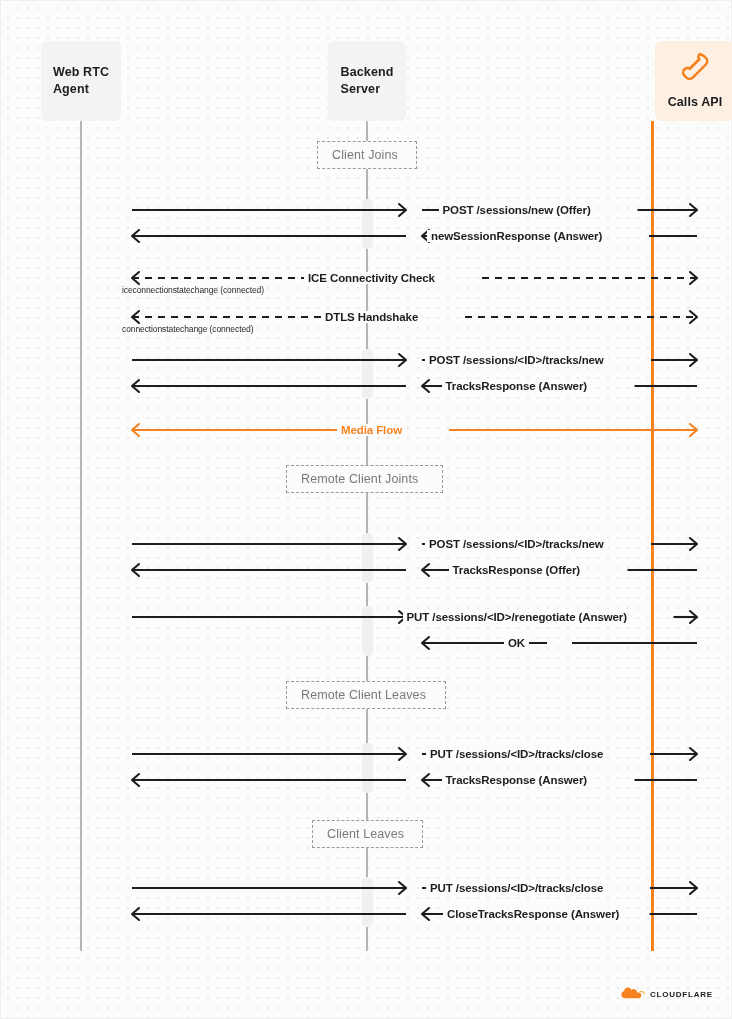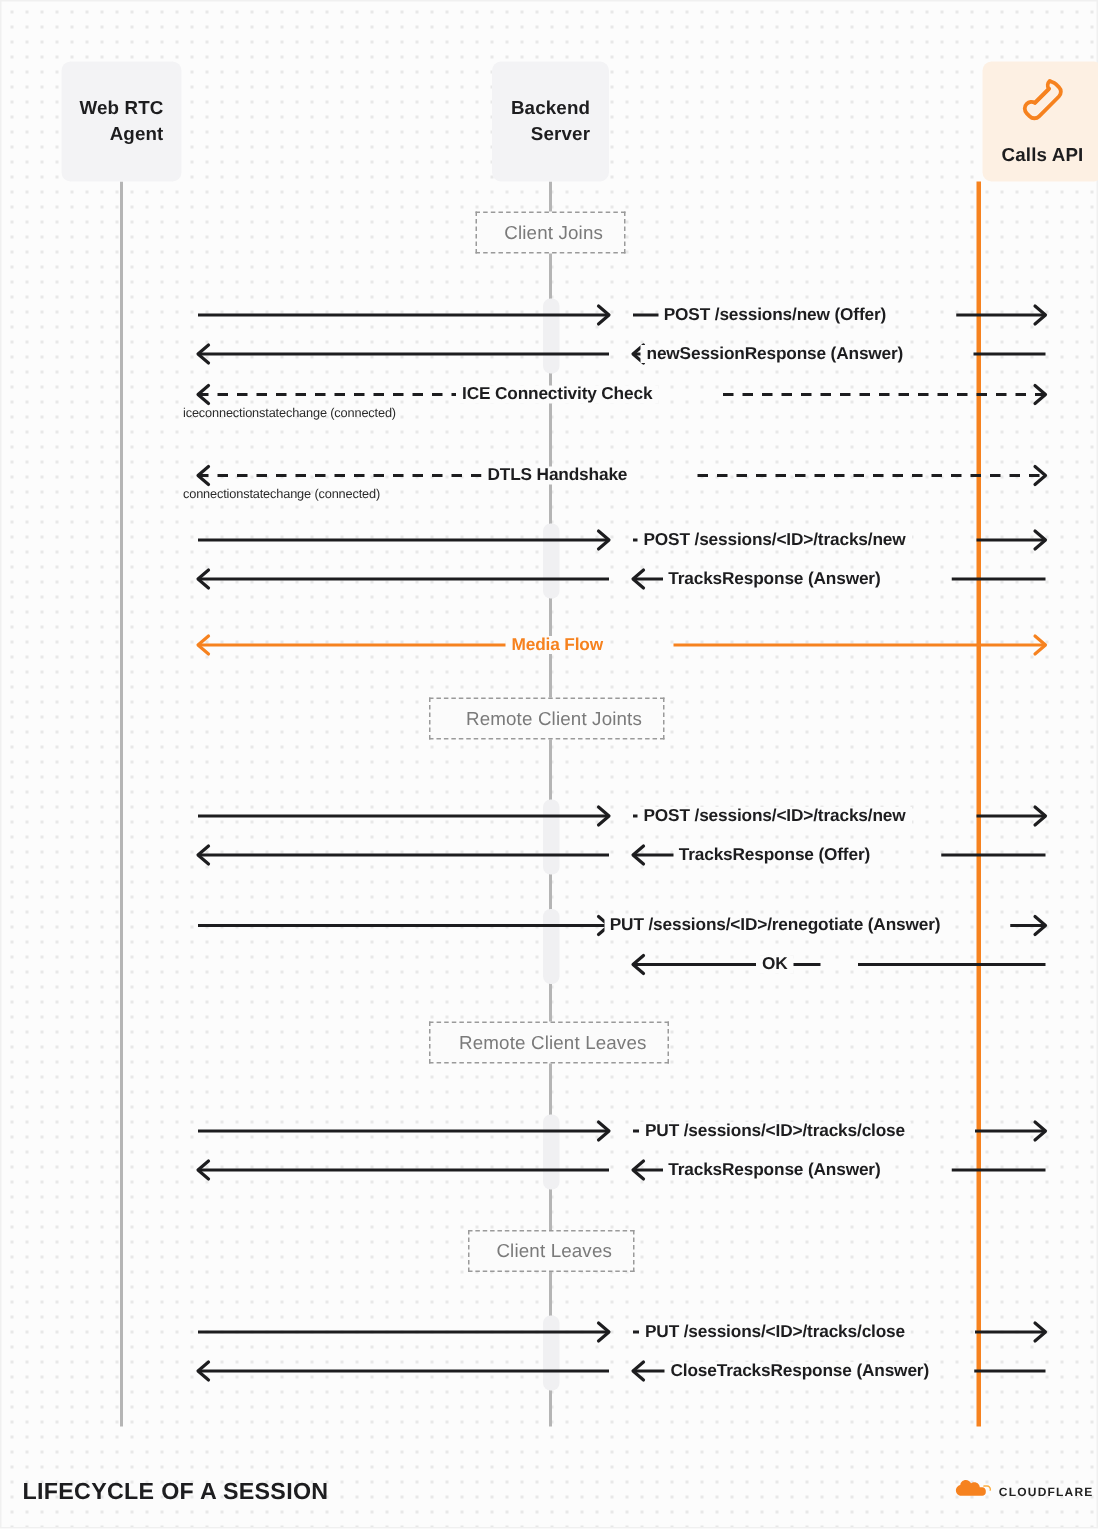--- a/index.html
+++ b/index.html
@@ -24,21 +24,21 @@
   }
 
   
   .actor-box {
     position: absolute;
     display: flex;
     flex-direction: column;
     align-items: center;
     justify-content: center;
     border-radius: 6px;
-    text-align: right;
+    text-align: left;
   }
   .actor-label {
     font-size: 12.5px;
     font-weight: bold;
     color: #1d1d1f;
     line-height: 1.35;
     letter-spacing: 0.1px;
     white-space: pre-line;
   }
   .actor-plain { background: #f3f3f5; }
@@ -62,21 +62,21 @@
     border-radius: 5px;
   }
 
   
   .section-box {
     position: absolute;
     border: 1.6px dashed #9a9a9a;
     background: #fbfbfb;
     display: flex;
     align-items: center;
-    justify-content: flex-end;
+    justify-content: flex-start;
     padding: 0 14px;
     height: 28px;
   }
   .section-box span {
     font-size: 12.5px;
     color: #7a7a7a;
     white-space: nowrap;
     letter-spacing: 0.1px;
   }
 
@@ -117,21 +117,21 @@
     position: absolute;
     left: 14px;
     bottom: 14px;
     font-size: 15.5px;
     font-weight: bold;
     color: #1d1d1f;
     letter-spacing: 0.2px;
   }
   .footer-logo {
     position: absolute;
-    right: 2px;
+    right: 18px;
     bottom: 15px;
     display: flex;
     align-items: center;
     gap: 4px;
     text-align: center;
   }
   .footer-logo .wordmark {
     font-size: 8px;
     font-weight: bold;
     color: #222;
@@ -172,21 +172,21 @@
       <div class="msg" style="left: 0px; top: 225px; width: 732px;">
         <svg width="732" height="20">
           <line x1="84" y1="10" x2="358" y2="10" stroke="#1d1d1f" stroke-width="2.1"></line>
           <polyline points="91,4 84,10 91,16" fill="none" stroke="#1d1d1f" stroke-width="2.1" stroke-linecap="round" stroke-linejoin="round"></polyline>
           <line x1="374" y1="10" x2="422" y2="10" stroke="#1d1d1f" stroke-width="2.1"></line>
           <polyline points="381,4 374,10 381,16" fill="none" stroke="#1d1d1f" stroke-width="2.1" stroke-linecap="round" stroke-linejoin="round"></polyline>
           <line x1="601" y1="10" x2="649" y2="10" stroke="#1d1d1f" stroke-width="2.1"></line>
         </svg>
         <div class="msg-label" style="left: 426px;">newSessionResponse (Answer)</div>
       </div>
-      <div class="msg" style="left: 0px; top: 252px; width: 704px; text-align: center;">
+      <div class="msg" style="left: 0px; top: 267px; width: 704px; text-align: center;">
         <svg width="732" height="20">
           <line x1="84" y1="10" x2="299" y2="10" stroke="#1d1d1f" stroke-width="2.1" stroke-dasharray="7 6"></line>
           <polyline points="91,4 84,10 91,16" fill="none" stroke="#1d1d1f" stroke-width="2.1" stroke-linecap="round" stroke-linejoin="round"></polyline>
           <line x1="434" y1="10" x2="649" y2="10" stroke="#1d1d1f" stroke-width="2.1" stroke-dasharray="7 6"></line>
           <polyline points="642,4 649,10 642,16" fill="none" stroke="#1d1d1f" stroke-width="2.1" stroke-linecap="round" stroke-linejoin="round"></polyline>
         </svg>
         <div class="msg-label" style="left: 303px;">ICE Connectivity Check</div>
         <div class="event-note" style="left: 94px; top: 17px;">iceconnectionstatechange (connected)</div>
       </div>
       <div class="msg" style="left: 0px; top: 306px; width: 732px;">
@@ -334,21 +334,20 @@
       </div>
       <div class="actor-box actor-accent" style="left: 611px; width: 80px; top: 40px; height: 80px;">
         <span class="phone-icon"><svg width="34" height="32" viewBox="0 0 24 24" fill="none" stroke="#f6821f" stroke-width="1.9" stroke-linecap="round" stroke-linejoin="round">
             <path d="M15.6 2.2c-1.1 1.1-1.3 2.8-0.5 4.1l-6.9 6.9c-1.3-0.8-3.0-0.6-4.1 0.5c-1.3 1.3-1.3 3.4 0 4.7l1.5 1.5c1.3 1.3 3.4 1.3 4.7 0l9.9-9.9c1.3-1.3 1.3-3.4 0-4.7l-1.5-1.5c-1.0-1.0-2.5-1.2-3.1-1.6z"></path>
             <path d="M8.3 13.1l7.0-7.0"></path>
           </svg></span>
         <div class="actor-label">Calls API</div>
       </div>
     </div>
 
-  <div class="footer-title">LIFECYCLE OF A SESSION</div>
 
   <div class="footer-logo">
     <span>
       <svg width="26" height="13" viewBox="0 0 26 13">
         <path d="M18.6 12.2H5.0c-1.9 0-3.5-1.4-3.7-3.2-0.2-1.9 1.1-3.6 2.9-4.0
                  0.1-1.9 1.7-3.4 3.7-3.4 1.5 0 2.9 0.9 3.4 2.3 0.6-0.5 1.4-0.8 2.3-0.8
                  1.9 0 3.5 1.5 3.6 3.4l1.6 0c1.3 0 2.4 1.1 2.4 2.4v0.9c0 1.3-1.1 2.4-2.4 2.4z" fill="#f6821f"></path>
         <path d="M20.0 5.1c-0.1 0-0.2 0-0.3 0l-0.2 0.9c0 0.1 0.0 0.2 0.2 0.2h2.3
                  c1.0 0 1.8 0.8 1.8 1.8 0 0.3-0.1 0.6-0.2 0.8l0.9 0c0.1-0.3 0.2-0.7 0.2-1.0
                  0-1.5-1.2-2.7-2.7-2.7h-2.0z" fill="#fbad41"></path>

